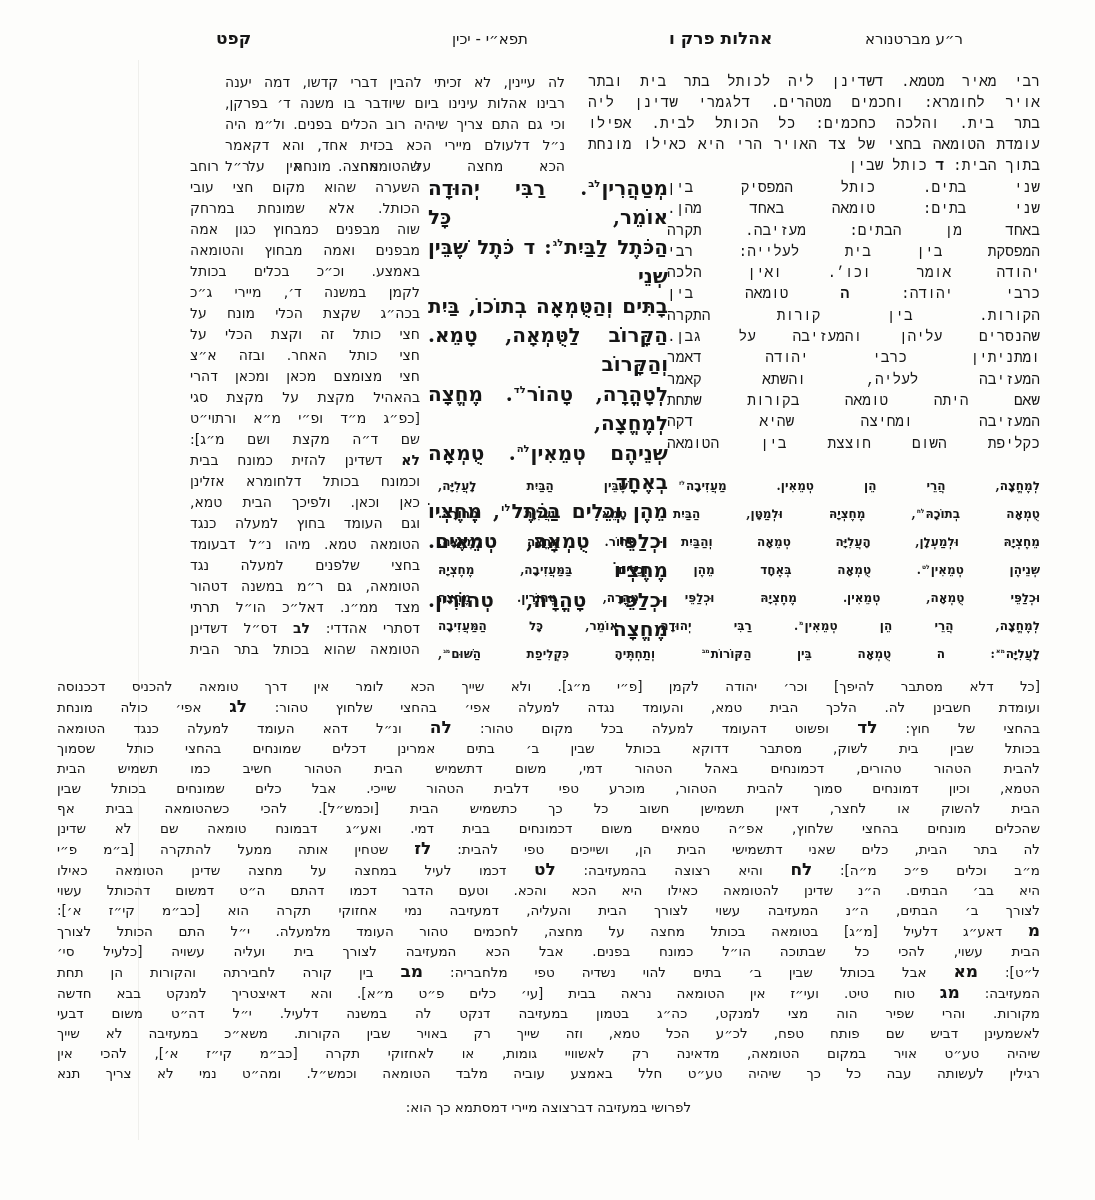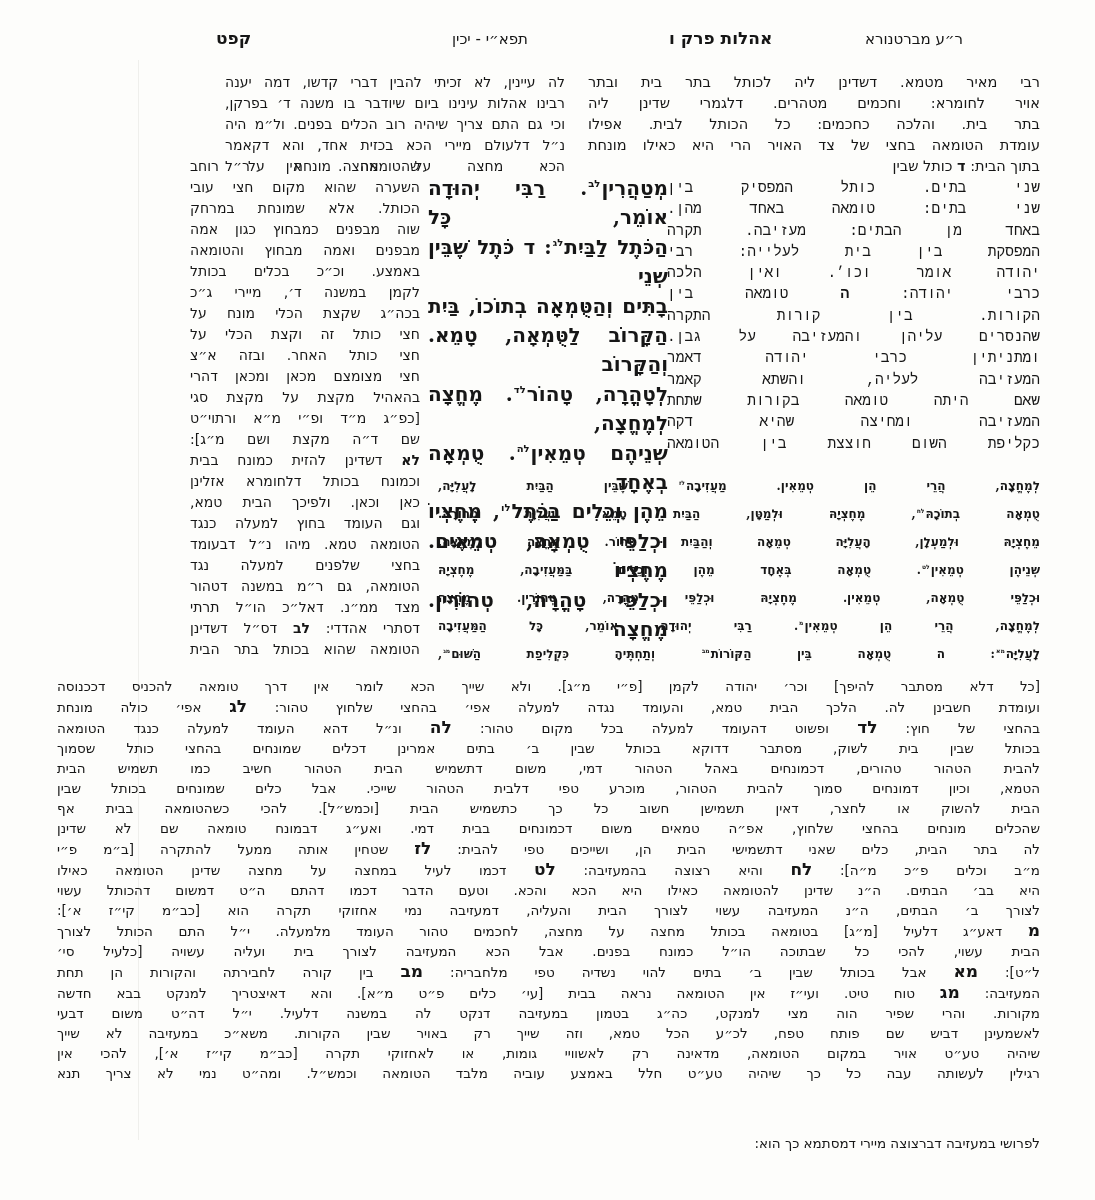--- a/index.html
+++ b/index.html
@@ -8,30 +8,30 @@
         font-family:"DejaVu Sans",sans-serif;direction:rtl;}
   .abs{position:absolute;}
   
   .hdr{top:30px;font-size:15px;white-space:nowrap;}
   .hdr.b{font-weight:bold;font-size:17px;}
   
   .lines > div{white-space:nowrap;}
   .just > div{white-space:normal;text-align:justify;text-align-last:justify;overflow:hidden;}
   .just.endra > div:last-child{text-align-last:right;} 
   .small{font-size:14px;line-height:21px;}
-  .bart{font-size:14.5px;line-height:21px;}
+  .bart{font-size:14.5px;line-height:21px;font-family:Liberation Mono, monospace;}
   .bartn{font-size:14.5px;line-height:21.3px;}
   .mish{font-size:20px;line-height:29.4px;font-weight:bold;font-family:"DejaVu Serif","DejaVu Sans",serif;}
   .mishw{font-size:12px;line-height:28px;font-weight:bold;font-family:"DejaVu Serif","DejaVu Sans",serif;}
   .yach{font-size:13.5px;line-height:20px;}
   .yach .mk{font-size:17px;}
   .mk{font-weight:bold;}
   sup.ref{font-size:58%;font-weight:normal;vertical-align:super;line-height:0;padding:0 1px;}
   .mish sup.ref,.mishw sup.ref{font-weight:bold;font-size:50%;}
-  .center-line{text-align:right;margin-top:36px;}
+  .center-line{text-align:center;}
   .scanline{width:1px;background:#efefec;}
 </style>
 </head>
 <body>
 
 <div id="page">
 
   <div class="abs scanline" style="left:138px;top:60px;height:1080px;"></div>
 
   <div class="abs hdr" style="left:865px;text-align:right;">ר״ע מברטנורא</div>

